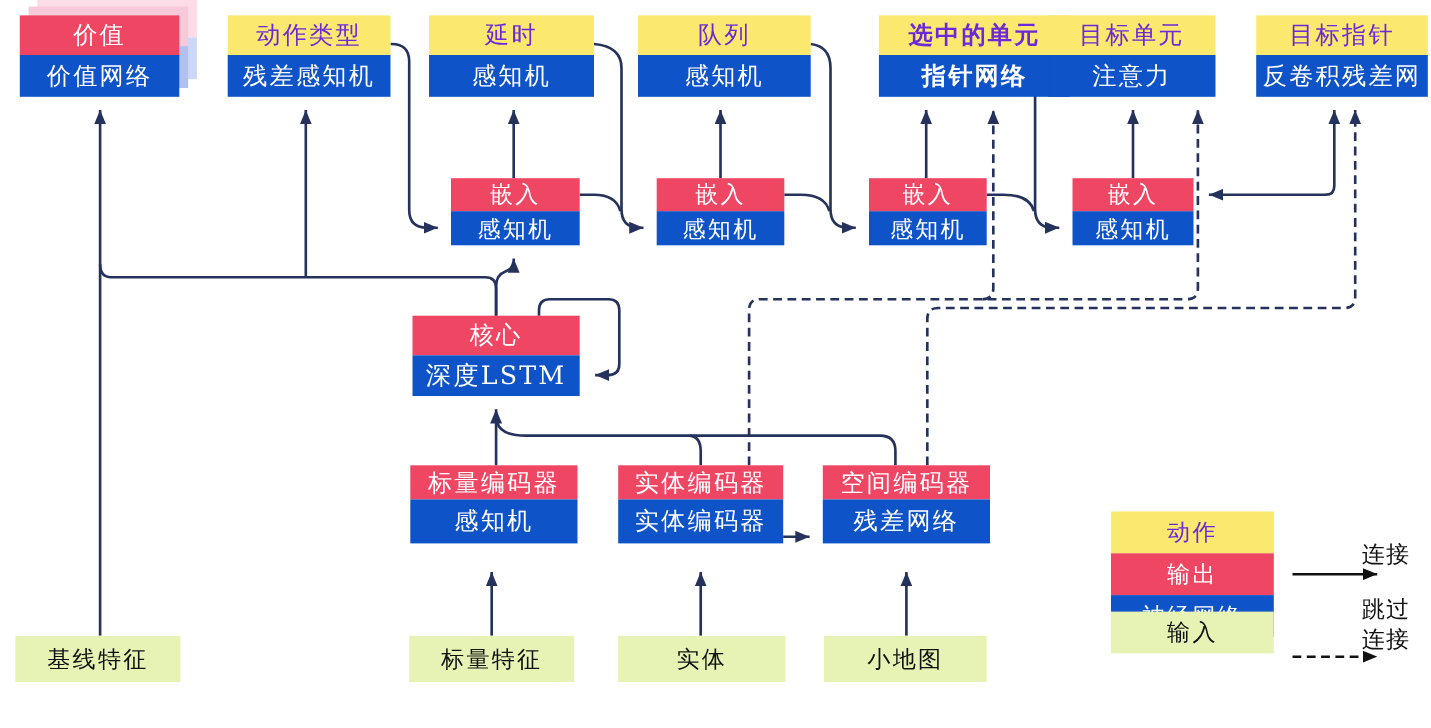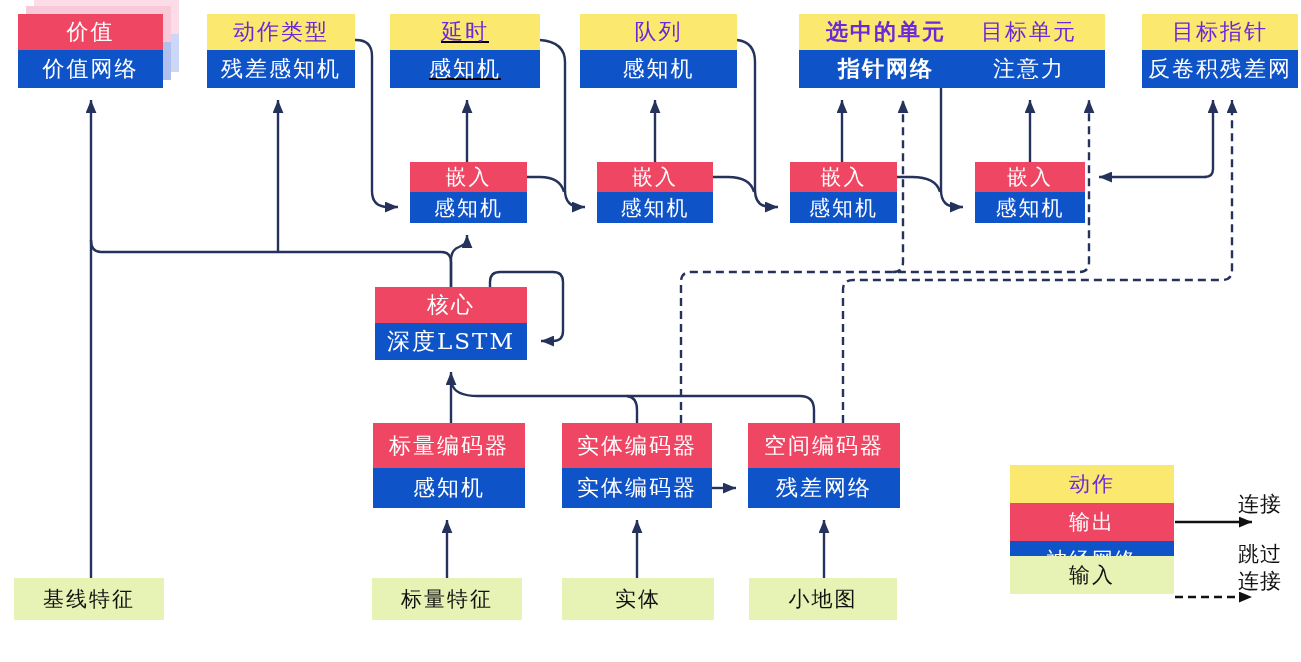--- a/index.html
+++ b/index.html
@@ -15,37 +15,37 @@
   }
   .yellow{background:var(--action-yellow,#fae96e);color:#6d28d9;}
   .red{background:var(--output-red,#ef4663);color:#fff;}
   .blue{background:var(--network-blue,#0e53c8);color:#fff;}
   .n-head .half.top{height:36px;font-size:22px;}
   .n-head .half.bot{height:38px;font-size:22px;}
   .n-embed .half.top{height:30px;font-size:21px;}
   .n-embed .half.bot{height:31px;font-size:21px;}
   .n-core .half.top{height:36px;font-size:22px;}
   .n-core .half.bot{height:37px;font-size:23px;}
-  .n-enc .half.top{height:45px;font-size:22px;}
+  .n-enc .half.top{height:31px;font-size:22px;}
   .n-enc .half.bot{height:40px;font-size:22px;}
   .ghost{position:absolute;width:100%;height:100%;z-index:-1;}
   .ghost .gt{height:49%;}
   .ghost .gb{height:51%;}
   .ghost.g1{left:8px;top:-8px;}
   .ghost.g2{left:16px;top:-16px;}
   .ghost.g1 .gt{background:var(--ghost-pink,#f8c9d8);}
   .ghost.g1 .gb{background:var(--ghost-blue,#b2c0f0);}
   .ghost.g2 .gt{background:var(--ghost-pink-light,#fbdce7);}
   .ghost.g2 .gb{background:var(--ghost-blue-light,#ccd6f6);}
   .inputbox{
     position:absolute;z-index:2;height:42px;display:flex;align-items:center;justify-content:center;
     background:var(--input-green,#e7f2b5);color:#111;font-size:21px;letter-spacing:2px;
   }
   .legend-row{
-    position:absolute;z-index:2;left:1010px;width:164px;height:38px;
+    position:absolute;z-index:2;left:1010px;width:148px;height:38px;
     display:flex;align-items:center;justify-content:center;font-size:21px;letter-spacing:2px;
   }
   .legend-label{
     position:absolute;z-index:2;left:1218px;width:84px;text-align:center;
     font-size:21px;color:#111;letter-spacing:1px;
   }
 </style>
 </head>
 <body>
 
@@ -118,21 +118,21 @@
       </div>
     <div class="half top red">价值</div>
     <div class="half bot blue">价值网络</div>
   </div>
 
   <div class="node n-head" style="left:207px;top:14px;width:148px;">
     <div class="half top yellow">动作类型</div>
     <div class="half bot blue">残差感知机</div>
   </div>
 
-  <div class="node n-head" style="left:390px;top:14px;width:150px;text-decoration:underline;">
+  <div class="node n-head" style="left:390px;top:14px;width:150px;">
     <div class="half top yellow">延时</div>
     <div class="half bot blue">感知机</div>
   </div>
 
   <div class="node n-head" style="left:580px;top:14px;width:157px;">
     <div class="half top yellow">队列</div>
     <div class="half bot blue">感知机</div>
   </div>
 
   <div class="node n-head" style="left:799px;top:14px;width:174px;font-weight:bold;">

